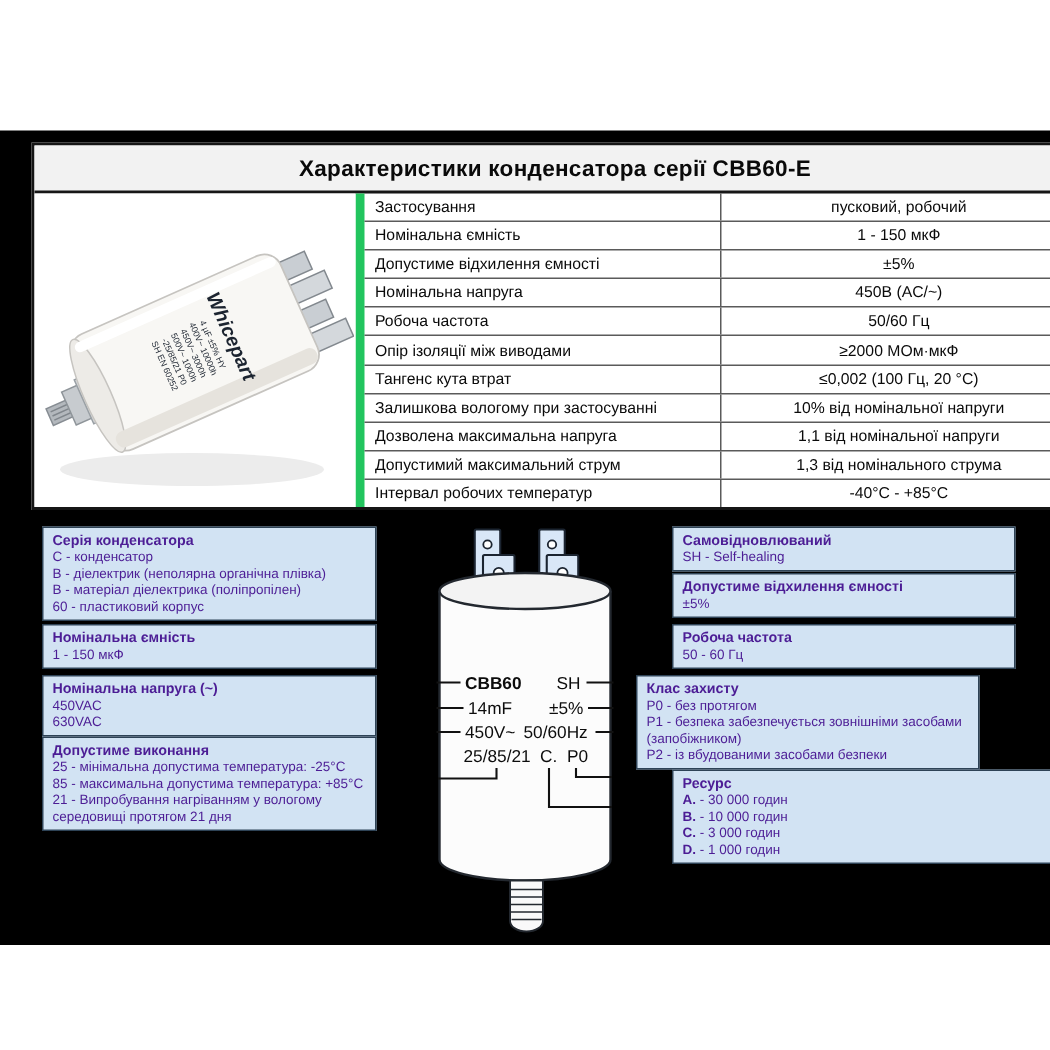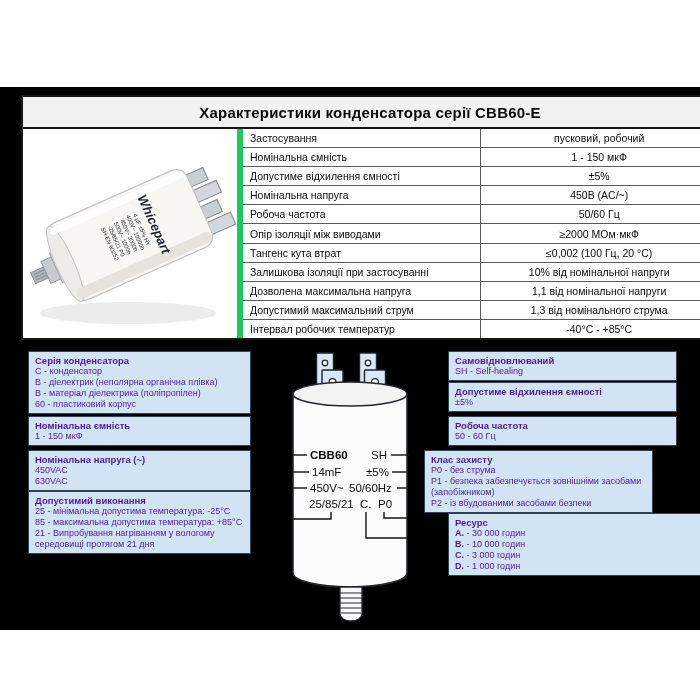--- a/index.html
+++ b/index.html
@@ -120,21 +120,21 @@
           </div>
           <div class="spec-row">
             <div class="spec-cell label">Опір ізоляції між виводами</div>
             <div class="spec-cell value">≥2000 МОм·мкФ</div>
           </div>
           <div class="spec-row">
             <div class="spec-cell label">Тангенс кута втрат</div>
             <div class="spec-cell value">≤0,002 (100 Гц, 20 °C)</div>
           </div>
           <div class="spec-row">
-            <div class="spec-cell label">Залишкова ізоляції при застосуванні</div>
+            <div class="spec-cell label">Залишкова вологому при застосуванні</div>
             <div class="spec-cell value">10% від номінальної напруги</div>
           </div>
           <div class="spec-row">
             <div class="spec-cell label">Дозволена максимальна напруга</div>
             <div class="spec-cell value">1,1 від номінальної напруги</div>
           </div>
           <div class="spec-row">
             <div class="spec-cell label">Допустимий максимальний струм</div>
             <div class="spec-cell value">1,3 від номінального струма</div>
           </div>
@@ -204,40 +204,40 @@
     <div class="info-box" style="left: 28px; top: 416px; width: 223px;">
       <div class="box-title">Номінальна ємність</div>
       <div class="box-line">1 - 150 мкФ</div>
     </div>
     <div class="info-box" style="left: 28px; top: 450px; width: 223px;">
       <div class="box-title">Номінальна напруга (~)</div>
       <div class="box-line">450VAC</div>
       <div class="box-line">630VAC</div>
     </div>
     <div class="info-box" style="left: 28px; top: 491px; width: 223px;">
-      <div class="box-title">Допустимий виконання</div>
+      <div class="box-title">Допустиме виконання</div>
       <div class="box-line">25 - мінімальна допустима температура: -25°C</div>
       <div class="box-line">85 - максимальна допустима температура: +85°C</div>
       <div class="box-line">21 - Випробування нагріванням у вологому середовищі протягом 21 дня</div>
     </div>
     <div class="info-box" style="left: 448px; top: 351px; width: 229px;">
       <div class="box-title">Самовідновлюваний</div>
       <div class="box-line">SH - Self-healing</div>
     </div>
     <div class="info-box" style="left: 448px; top: 382px; width: 229px;">
       <div class="box-title">Допустиме відхилення ємності</div>
       <div class="box-line">±5%</div>
     </div>
     <div class="info-box" style="left: 448px; top: 416px; width: 229px;">
       <div class="box-title">Робоча частота</div>
       <div class="box-line">50 - 60 Гц</div>
     </div>
     <div class="info-box" style="left: 424px; top: 450px; width: 229px;">
       <div class="box-title">Клас захисту</div>
-      <div class="box-line">P0 - без струма</div>
+      <div class="box-line">P0 - без протягом</div>
       <div class="box-line">P1 - безпека забезпечується зовнішніми засобами (запобіжником)</div>
       <div class="box-line">P2 - із вбудованими засобами безпеки</div>
     </div>
     <div class="info-box" style="left: 448px; top: 513px; width: 264px;">
       <div class="box-title">Ресурс</div>
       <div class="box-line"><b>A.</b> - 30 000 годин</div>
       <div class="box-line"><b>B.</b> - 10 000 годин</div>
       <div class="box-line"><b>C.</b> - 3 000 годин</div>
       <div class="box-line"><b>D.</b> - 1 000 годин</div>
     </div>

